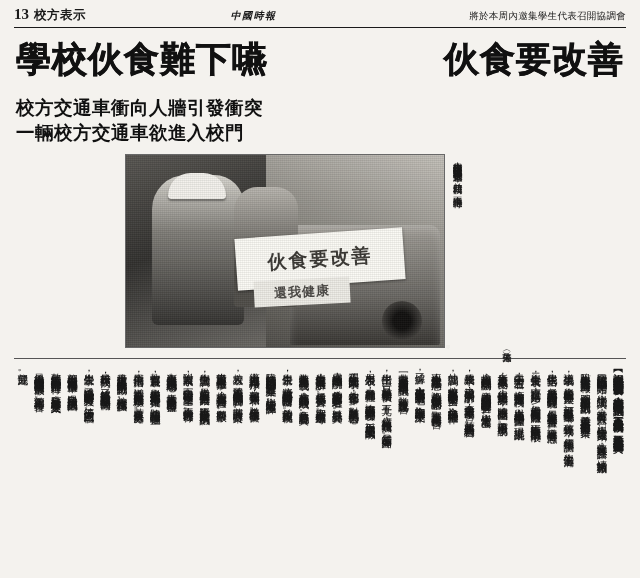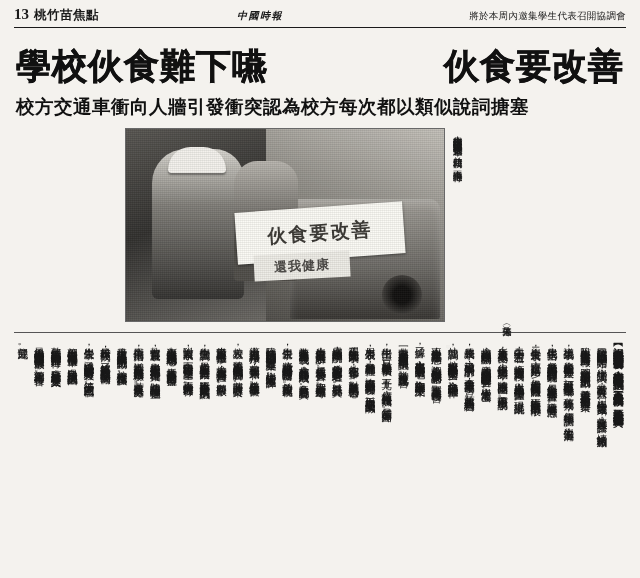--- a/index.html
+++ b/index.html
@@ -67,39 +67,40 @@
     font-size: 9.5px;
     letter-spacing: 0.3px;
     white-space: nowrap;
   }
 
   
   .headline-row {
     display: flex;
     justify-content: space-between;
     align-items: flex-start;
-    margin-top: 20px;
+    margin-top: 13px;
     padding: 0 2px;
   }
   .headline {
     font-family: "DejaVu Sans", sans-serif;
     font-weight: bold;
     font-size: 35px;
     line-height: 1.04;
     letter-spacing: 1px;
     -webkit-text-stroke: 0.6px #111;
     color: #111;
     white-space: nowrap;
   }
   .subhead-row {
     display: flex;
-    justify-content: flex-start;
+    justify-content: flex-end;
     align-items: flex-start;
-    margin-top: 10px;
+    margin-top: 18px;
     padding: 0 2px;
+    flex-direction: column;
   }
   .subhead {
     font-family: "DejaVu Sans", sans-serif;
     font-weight: bold;
     font-size: 18.5px;
     letter-spacing: 0.5px;
     white-space: nowrap;
     color: #111;
   }
 
@@ -265,34 +266,34 @@
   }
 </style>
 </head>
 <body>
 
 <div class="page">
 
   <div class="masthead">
     <div class="mast-left">
       <span class="page-num">13</span>
-      <span class="section-name">桃竹苗焦點</span>
+      <span class="section-name">校方表示</span>
     </div>
     <span class="paper-name">中國時報</span>
     <span class="mast-date">將於本周內邀集學生代表召開協調會</span>
   </div>
 
   <div class="headline-row">
     <span class="headline">學校伙食難下嚥</span>
     <span class="headline">伙食要改善</span>
   </div>
 
   <div class="subhead-row">
     <span class="subhead">校方交通車衝向人牆引發衝突</span>
-    <span class="subhead">認為校方每次都以類似說詞搪塞</span>
+    <span class="subhead">一輛校方交通車欲進入校門</span>
   </div>
 
   <div class="photo-block">
     <div class="photo">
       <div class="bg-dark"></div>
       <div class="bg-right"></div>
       <div class="vehicle"></div>
       <div class="wheel"></div>
       <div class="person"></div>
       <div class="cap"></div>

